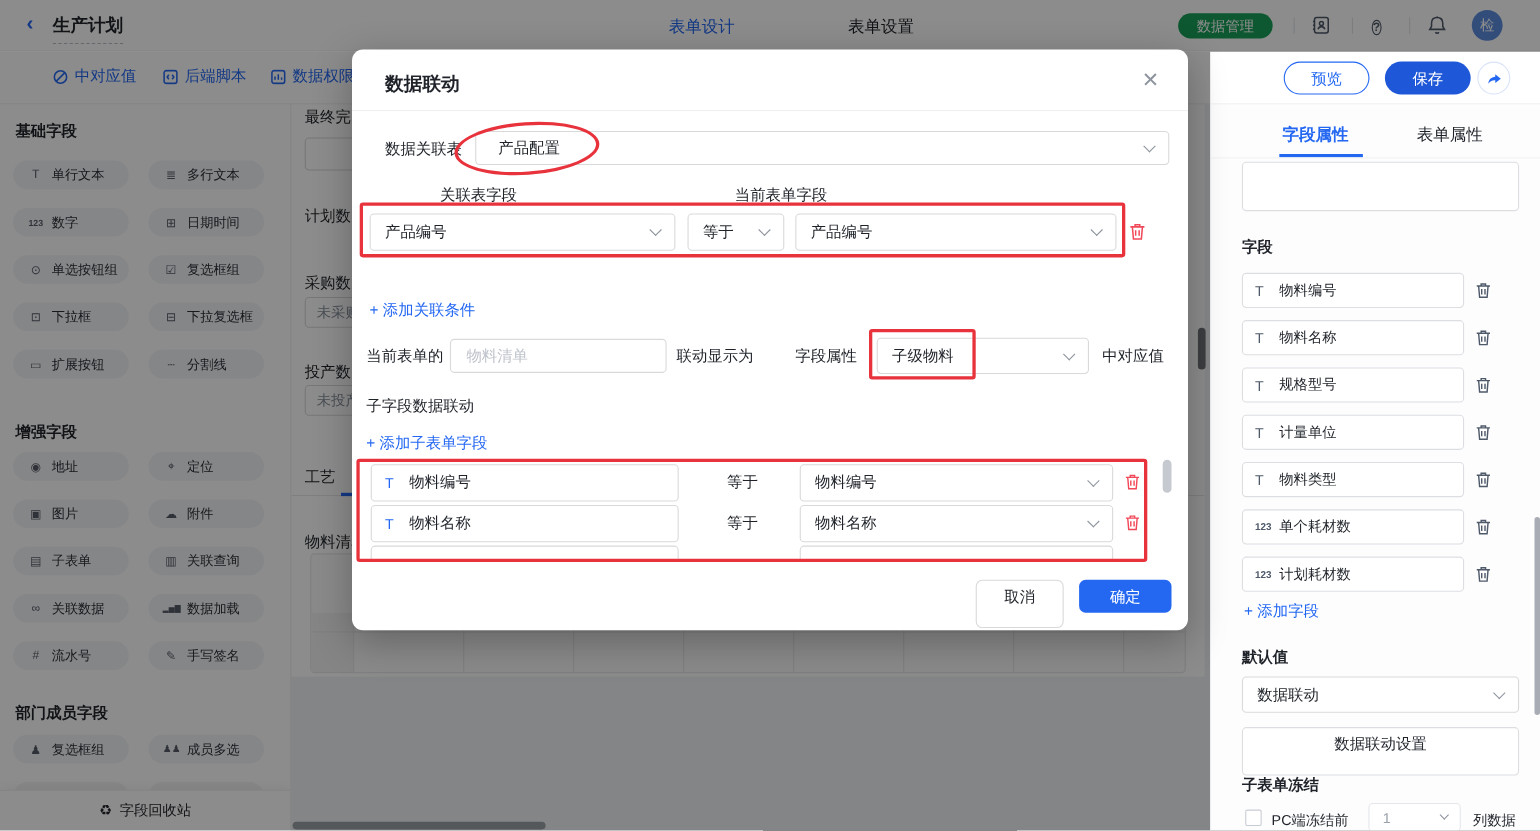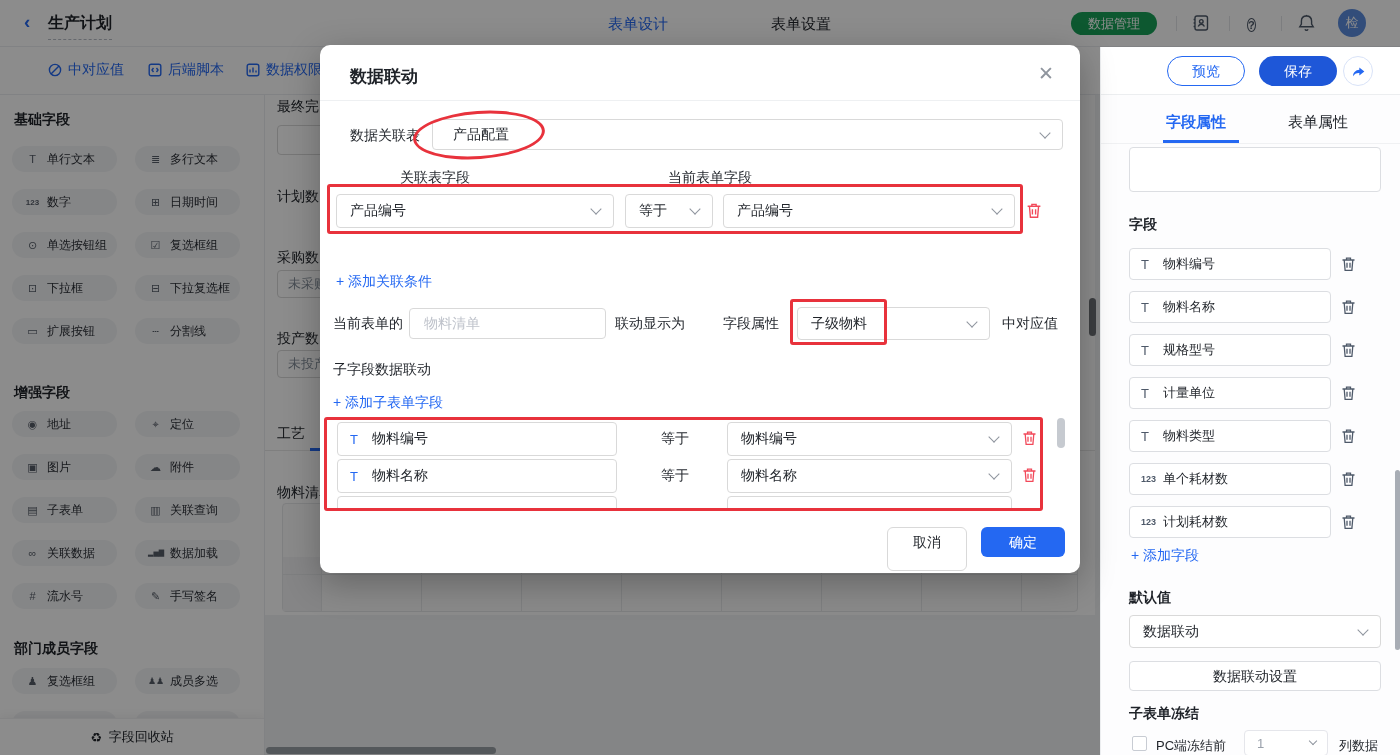--- a/index.html
+++ b/index.html
@@ -67,21 +67,21 @@
   .rp-emptybox { position:absolute; left:28px; top:52px; width:252px; height:45px; border:1px solid #dcdee2; border-radius:4px; background:#fff; }
   .rp-label { position:absolute; left:28px; font-size:14px; font-weight:700; color:#1f2329; }
   .fbox { position:absolute; left:28px; width:202px; height:32px; border:1px solid #dcdee2; border-radius:4px; background:#fff; display:flex; align-items:center; padding-left:11px; font-size:13px; color:#1f2329; }
   .fbox .fic { color:#4e5969; width:22px; flex:0 0 auto; font-size:13px; }
   .fbox .fic.num { font-size:9px; font-weight:700; letter-spacing:0; }
   .row-ic { position:absolute; color:#4e5969; }
   .blue-link { color:#2468f2; font-size:14px; position:absolute; white-space:nowrap; }
   .sel { position:absolute; background:#fff; border:1px solid #d9d9d9; border-radius:4px; display:flex; align-items:center; font-size:14px; color:#1f2329; padding-left:13px; white-space:nowrap; overflow:hidden; }
   .chev { position:absolute; width:8px; height:8px; right:13px; top:50%; margin-top:-6px; border-right:1.6px solid #8f959e; border-bottom:1.6px solid #8f959e; transform:rotate(45deg); }
   .chev.sm { width:6px; height:6px; right:11px; margin-top:-5px; }
-  .rp-btn { position:absolute; left:28px; top:566px; width:252px; height:30px; border:1px solid #dcdee2; border-radius:4px; background:#fff; font-size:14px; color:#1f2329; text-align:center; line-height:29px; }
+  .rp-btn { position:absolute; left:28px; top:566px; width:252px; height:44px; border:1px solid #dcdee2; border-radius:4px; background:#fff; font-size:14px; color:#1f2329; text-align:center; line-height:29px; }
   .checkbox { position:absolute; left:31px; top:641px; width:15px; height:15px; border:1px solid #c8ccd3; border-radius:2px; background:#fff; }
   .rp-text { position:absolute; font-size:13px; color:#1f2329; white-space:nowrap; }
   .rp-scroll { position:absolute; left:294px; top:375px; width:5px; height:180px; border-radius:3px; background:#a8adb5; }
 
   
   .modal { position:absolute; left:320px; top:45px; width:760px; height:528px; background:#fff; border-radius:10px; box-shadow:0 10px 35px rgba(0,0,0,.28); z-index:100; }
   .md-title { position:absolute; left:30px; top:20px; font-size:17px; font-weight:700; color:#1f2329; }
   .md-close { position:absolute; left:714px; top:17px; font-size:19px; color:#8f959e; width:24px; text-align:center; }
   .md-divider { position:absolute; left:0; top:55px; width:100%; height:1px; background:#eef0f2; }
   .md-label { position:absolute; font-size:14px; color:#1f2329; white-space:nowrap; }

